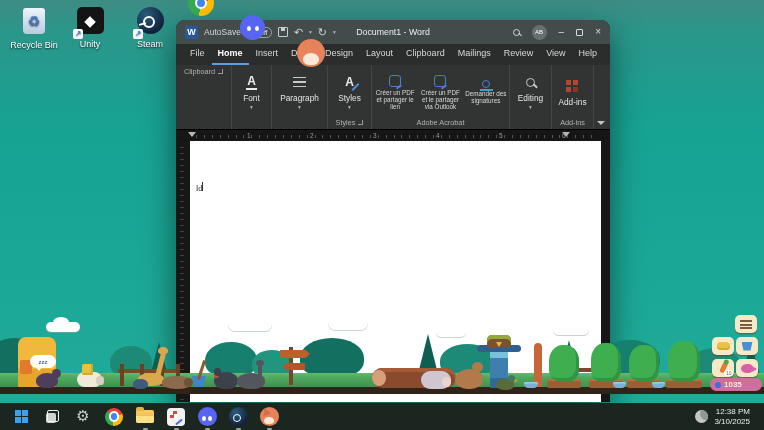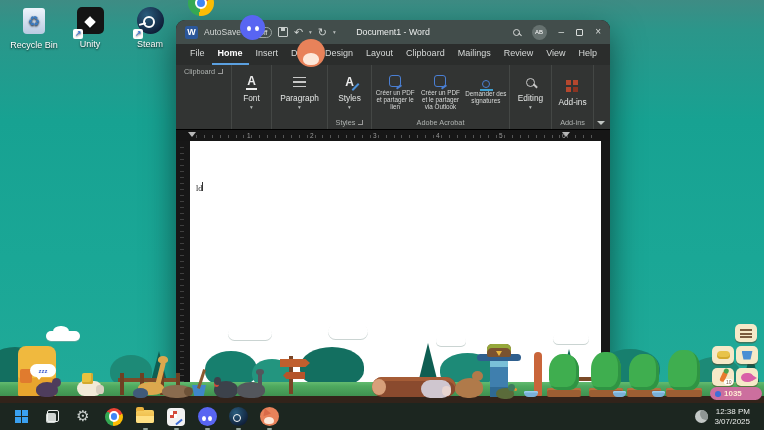--- a/index.html
+++ b/index.html
@@ -114,21 +114,21 @@
   .ind-right { left:386px; top:2px; border-top:5px solid #b8b8b8; }
 
   .docarea { position:relative; height:269px; background:#171717; padding-left:14px; }
   .v-ruler { position:absolute; left:4px; top:6px; bottom:0; width:4px;
              background:repeating-linear-gradient(180deg,#3f3f3f 0 1px,transparent 1px 6px); }
   .page { background:#fff; height:100%; margin-right:9px; padding:36px 0 0 6px; }
   .doc-text { font-size:8px; color:#1a1a1a; font-family:"Liberation Serif", serif; }
   .caret { display:inline-block; width:1px; height:9px; background:#333; vertical-align:middle; }
 
   
-  .game { position:absolute; left:0; right:0; bottom:27px; height:81px; z-index:50; }
+  .game { position:absolute; left:0; right:0; bottom:36px; height:81px; z-index:50; }
   .gr-grass { position:absolute; left:0; right:0; bottom:7px; height:14px;
               background:linear-gradient(#63bb70,#4fa95f 30%,#3f9150); }
   .gr-dirt { position:absolute; left:0; right:0; bottom:0; height:7px; background:#32231a; }
   .tree { position:absolute; border-radius:50% 50% 42% 42%; }
   .fir  { position:absolute; width:0; height:0; }
   .cloud { position:absolute; background:#fff; border-radius:8px; box-shadow:0 1px 0 rgba(150,170,165,.5); }
   .cloud::after { content:""; position:absolute; left:22%; top:-55%; width:45%; height:110%; background:#fff; border-radius:50%; }
   .sprite { position:absolute; }
   .gbtn { position:absolute; width:22px; height:18px; background:#f5e9c8; border-radius:5px;
           box-shadow:0 1.5px 0 rgba(90,60,30,.45); display:flex; align-items:center; justify-content:center; z-index:60; }
@@ -512,16 +512,16 @@
     <span class="run-dot"></span>
   </div>
   <div class="tb-item">
     <span class="fox-s float-ic fox-ic" style="position:relative;"></span>
     <span class="run-dot"></span>
   </div>
   <div class="tray">
     <span class="moon"></span>
     <div class="clock">
       <div>12:38 PM</div>
-      <div>3/07/2025</div>
+      <div>3/10/2025</div>
     </div>
   </div>
 </div>
 
 </body></html>

